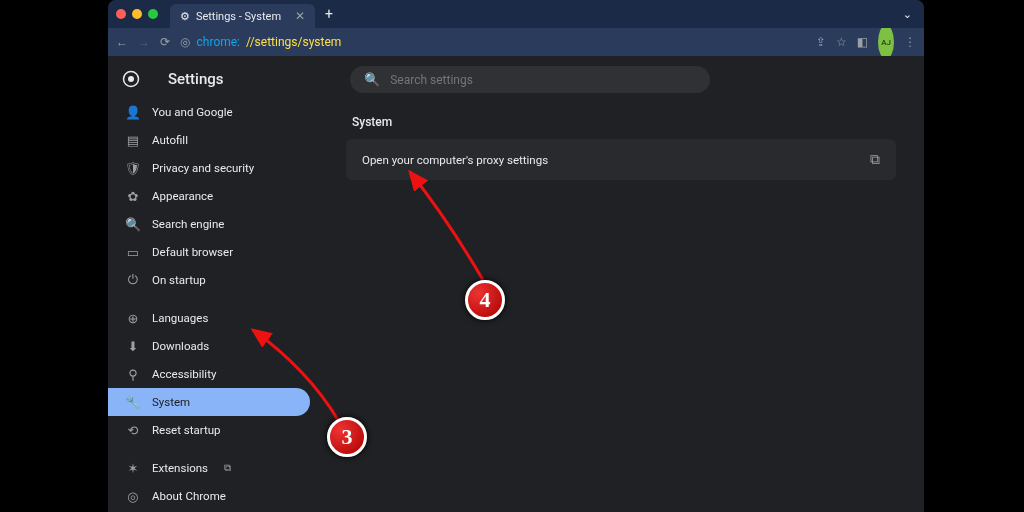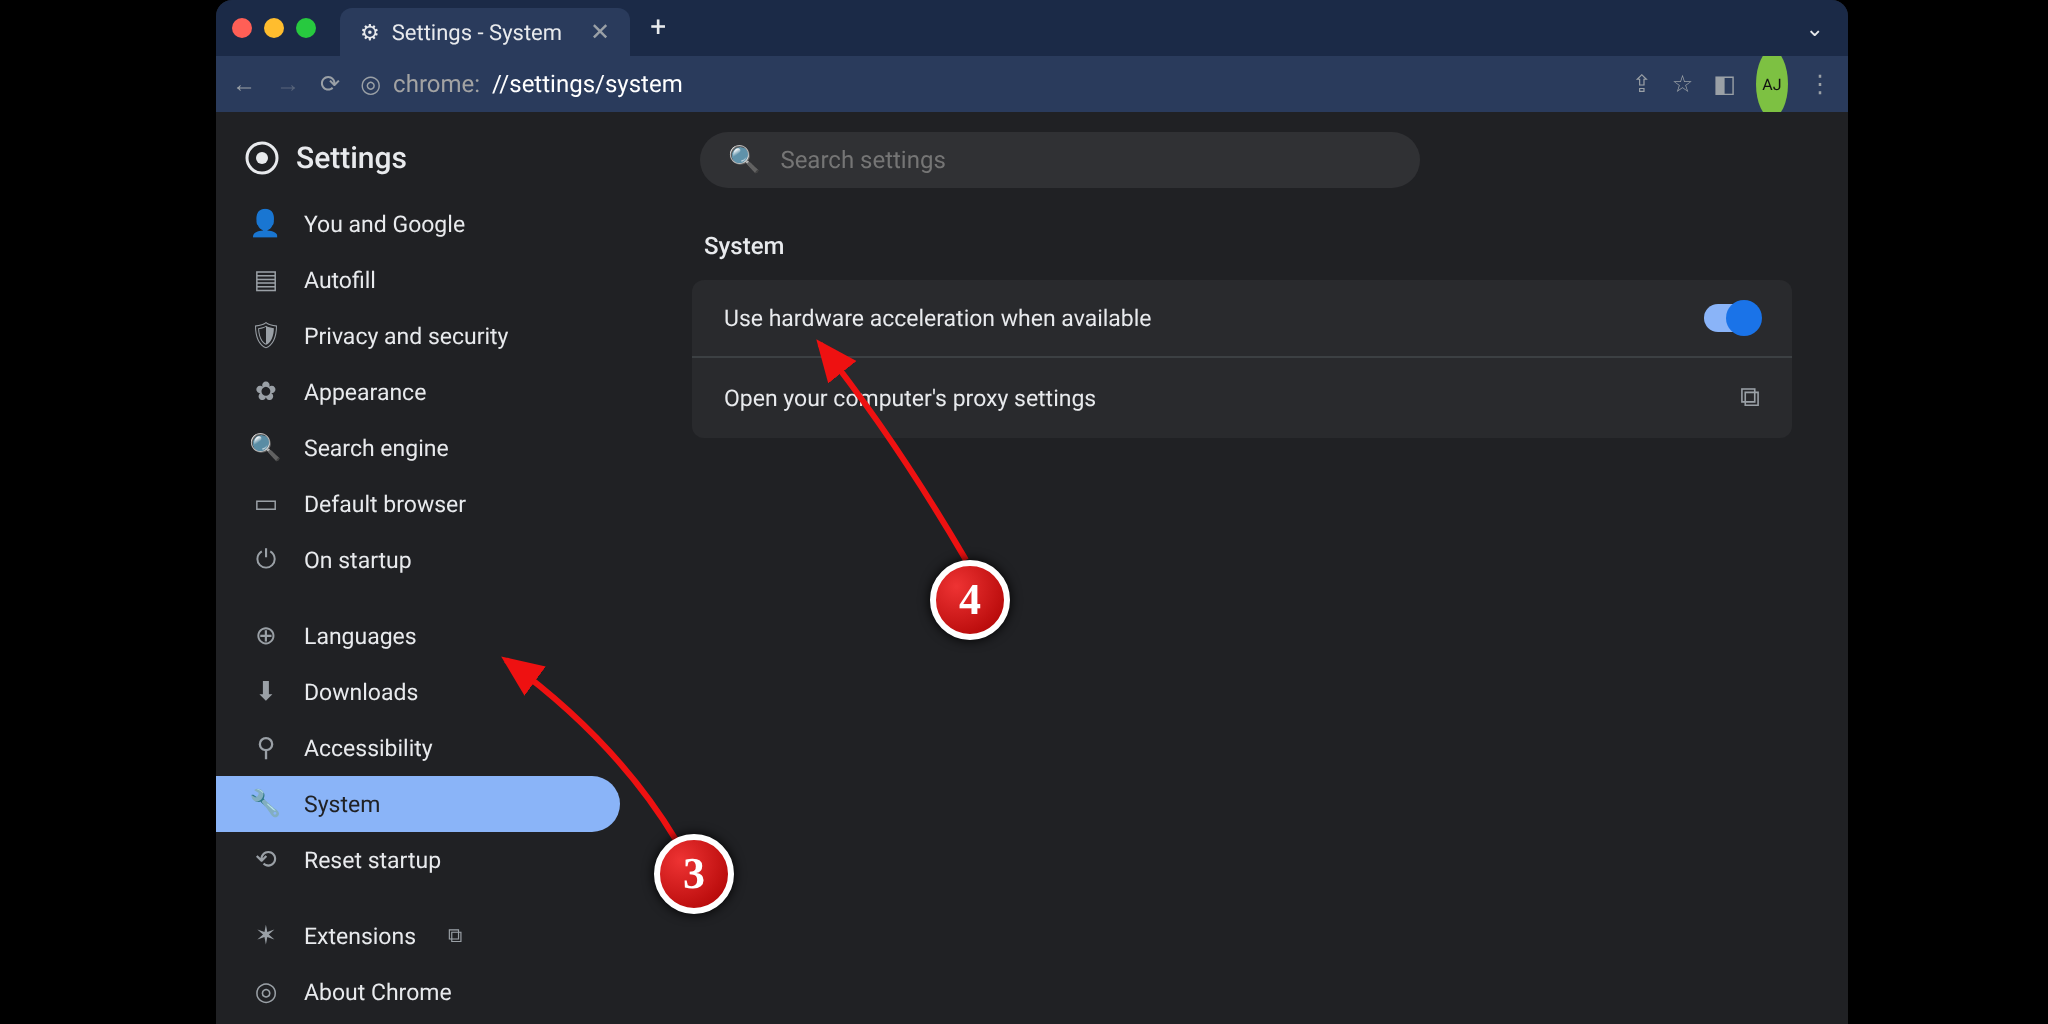--- a/index.html
+++ b/index.html
@@ -10,27 +10,27 @@
   .dot { width: 10px; height: 10px; border-radius: 50%; }
   .dot.red { background: #ff5f56; } .dot.yellow { background: #ffbd2e; } .dot.green { background: #27c93f; }
   .tab { background: #2a3b5c; height: 24px; border-radius: 6px 6px 0 0; display: flex; align-items: center; padding: 0 10px; gap: 6px; font-size: 11px; color: #e8eaed; align-self: flex-end; }
   .tab .tabclose { font-size: 12px; color: #9aa0a6; margin-left: 8px; }
   .newtab { color: #e8eaed; font-size: 14px; margin-left: 10px; }
   .tabchev { position: absolute; right: 12px; color: #e8eaed; font-size: 11px; }
   .addrbar { height: 28px; background: #2a3b5c; display: flex; align-items: center; padding: 0 8px; gap: 10px; color: #9aa0a6; font-size: 12px; }
   .addrbar .nav { display: flex; gap: 10px; }
   .addrbar .navicon { cursor: pointer; }
   .url { display: flex; gap: 6px; align-items: center; flex: 1; }
-  .url .muted { color: #a3a3a3; }
-  .url .bold { color: #ffffff; }
+  .url .muted { color: #0ea5e9; }
+  .url .bold { color: #fde047; }
   .addr-actions { display: flex; gap: 10px; align-items: center; }
   .avatar { width: 16px; height: 34px; border-radius: 50%; background: #7dc142; font-size: 8px; color: #111; display: flex; align-items: center; justify-content: center; }
   .content { flex: 1; display: flex; background: #202124; color: #e8eaed; }
   .sidebar { width: 210px; padding-top: 10px; display: flex; flex-direction: column; }
-  .brand { display: flex; align-items: center; gap: 8px; padding: 4px 14px 10px; }
+  .brand { display: flex; align-items: center; gap: 28px; padding: 4px 14px 10px; }
   .brand .logo { width: 18px; height: 18px; display: flex; }
   .brand h1 { font-size: 15px; font-weight: 500; }
   .navitem { display: flex; align-items: center; gap: 12px; padding: 7px 18px; font-size: 11.5px; color: #e8eaed; cursor: pointer; position: relative; }
   .navitem .ico { width: 14px; height: 14px; display: flex; align-items: center; justify-content: center; color: #9aa0a6; font-size: 13px; }
   .navitem.active { background: #8ab4f8; color: #202124; border-radius: 0 14px 14px 0; margin-right: 8px; }
   .navitem.active .ico { color: #202124; }
   .spacer { height: 10px; }
   .extlink { font-size: 10px; color: #9aa0a6; margin-left: 4px; }
   .main { flex: 1; padding: 10px 28px; }
   .searchwrap { display: flex; align-items: center; gap: 10px; background: #303134; border-radius: 20px; padding: 6px 14px; width: 360px; margin-left: 4px; }
@@ -169,24 +169,20 @@
     <div class="main">
       <div class="searchwrap">
         <span class="sico">🔍</span>
         <input placeholder="Search settings" style="">
       </div>
 
       <div class="section-title">System</div>
 
       <div class="card">
         <div class="row">
-          <span>Use hardware acceleration when available</span>
-          <div class="toggle"></div>
-        </div>
-        <div class="row">
           <span>Open your computer's proxy settings</span>
           <span class="openicon">⧉</span>
         </div>
       </div>
     </div>
 
   </div>
 </div>
 
 <svg class="anno" style="left:108px; top:0;" width="816" height="512">

